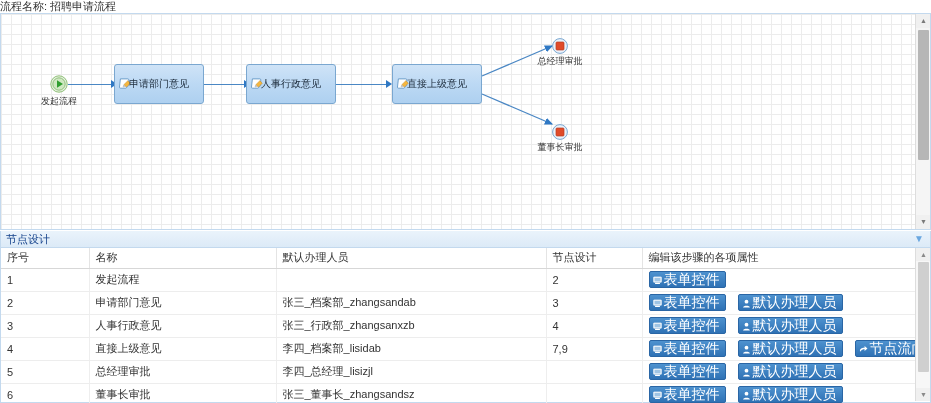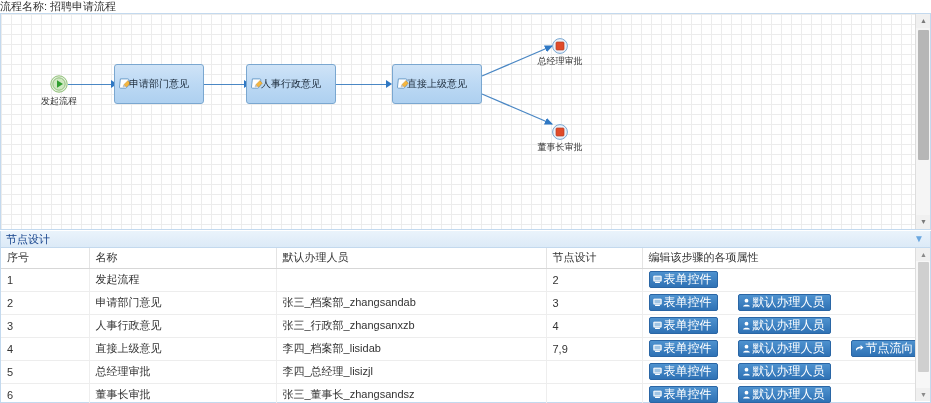--- a/index.html
+++ b/index.html
@@ -247,26 +247,26 @@
     background: #cfcfcf;
     border-radius: 1px;
   }
 
   
   .abtn {
     display: inline-block;
     height: 15px;
     line-height: 15px;
     padding: 0 5px 0 3px;
-    margin-right: 20px;
+    margin-right: 12px;
     background: linear-gradient(to bottom, #4e92cf 0%, #2f72b5 100%);
     border: 1px solid #2a66a5;
     border-radius: 2px;
     color: #ffffff;
-    font-size: 12px;
+    font-size: 14px;
     white-space: nowrap;
     cursor: pointer;
     vertical-align: middle;
   }
   .abtn .bico {
     display: inline-block;
     width: 9px; height: 9px;
     margin-right: 2px;
     vertical-align: -1px;
   }

